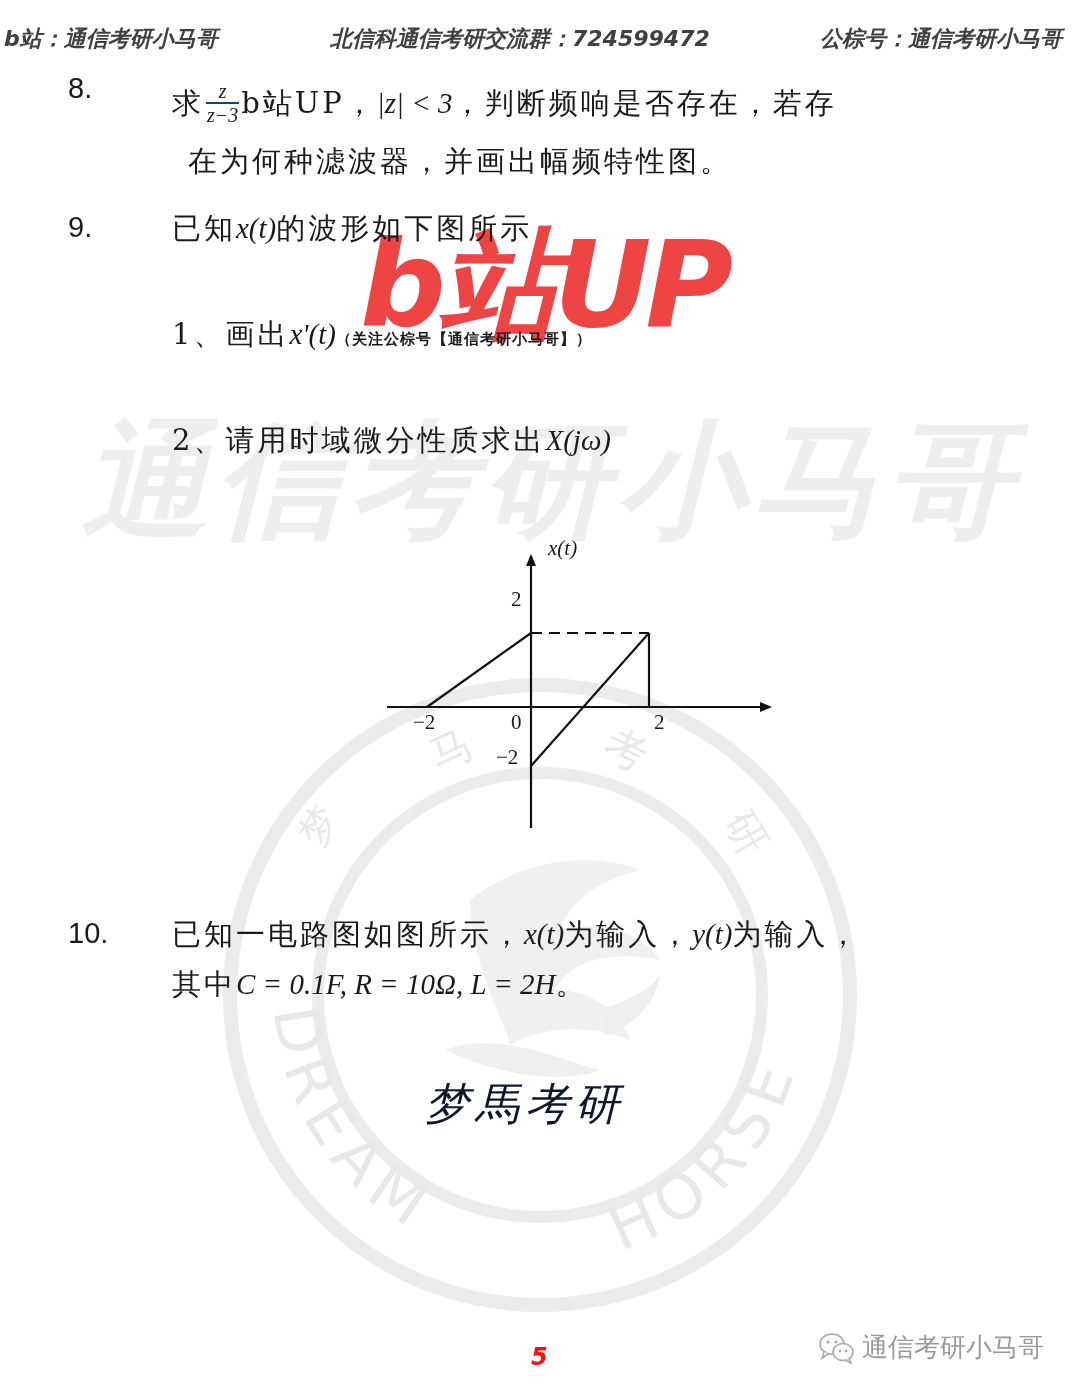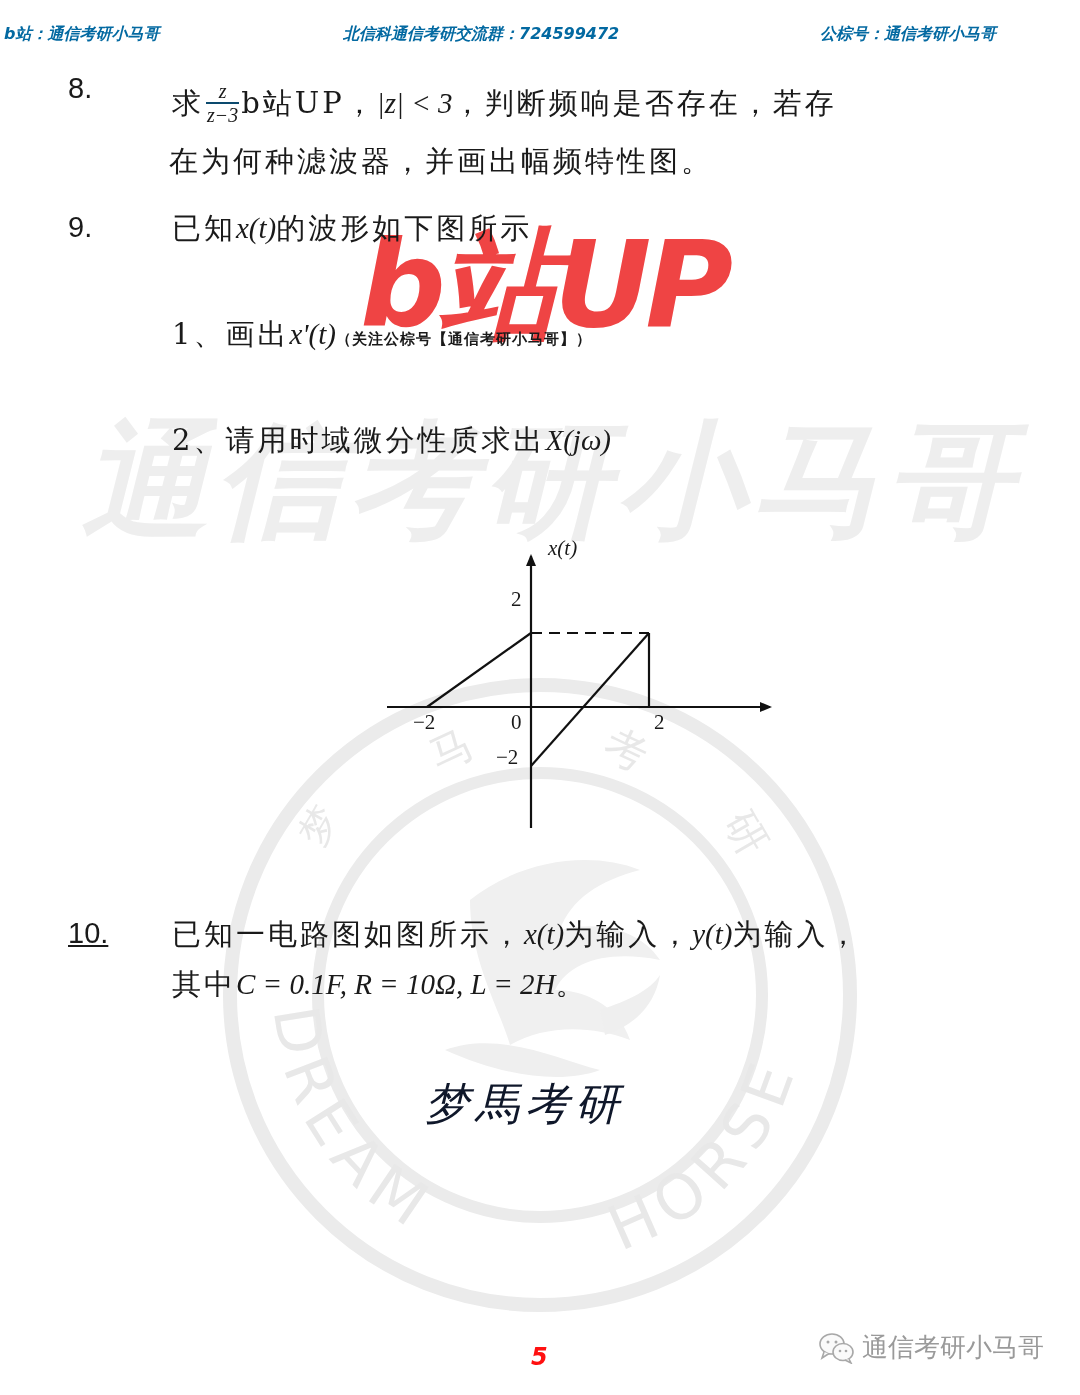--- a/index.html
+++ b/index.html
@@ -1,22 +1,22 @@
 <!DOCTYPE html>
 <html><head>
 <meta charset="utf-8">
 <style>
   html, body { margin: 0; padding: 0; background: #ffffff; }
   body { width: 1080px; height: 1395px; position: relative; overflow: hidden;
          font-family: "DejaVu Serif", "Liberation Serif", serif; color: #1a1a1a; }
   .abs { position: absolute; }
 
   
-  .hdr { position: absolute; top: 24px; height: 34px; font-size: 16px; font-weight: bold;
-         color: #0369a1; font-family: "DejaVu Sans", sans-serif; font-style: italic; white-space: nowrap; }
+  .hdr { position: absolute; top: 24px; height: 34px; font-size: 22px; font-weight: bold;
+         color: #404040; font-family: "DejaVu Sans", sans-serif; font-style: italic; white-space: nowrap; }
 
   
   .wm { position: absolute; pointer-events: none; }
   .wm-big { font-family: "DejaVu Sans", sans-serif; font-weight: bold; color: #ececec; }
 
   
   .qnum { position: absolute; font-family: "Liberation Sans", sans-serif; font-size: 29px; color: #1a1a1a; }
   .qtext { position: absolute; font-family: "DejaVu Serif", serif; font-size: 29px; color: #1a1a1a;
            white-space: nowrap; letter-spacing: 3px; }
   .mi { font-family: "Liberation Serif", serif; font-style: italic; letter-spacing: 0; }
@@ -65,28 +65,28 @@
   </defs>
   <text font-family="DejaVu Sans, sans-serif" font-size="62" fill="#e8e8e8" letter-spacing="10">
     <textPath href="#ringLeft">DREAM</textPath>
   </text>
   <text font-family="DejaVu Sans, sans-serif" font-size="62" fill="#e8e8e8" letter-spacing="10">
     <textPath href="#ringRight">HORSE</textPath>
   </text>
 </svg>
 
 <div class="hdr" style="left:4px;">b站：通信考研小马哥</div>
-<div class="hdr" style="left:343px;">北信科通信考研交流群：724599472</div>
+<div class="hdr" style="left:330px;">北信科通信考研交流群：724599472</div>
 <div class="hdr" style="left:820px;">公棕号：通信考研小马哥</div>
 
 <div class="qnum" style="left:68px; top:72px;">8.</div>
 <div class="qtext" style="left:172px; top:82px;">
   <span>求</span><span class="frac"><span class="num">z</span><span class="den">z−3</span></span><span>b站UP，</span><span class="mi">|z| &lt; 3</span><span>，判断频响是否存在，若存</span>
 </div>
-<div class="qtext" style="left:169px; top:142px;">在为何种滤波器，并画出幅频特性图。</div>
+<div class="qtext" style="left:188px; top:142px;">在为何种滤波器，并画出幅频特性图。</div>
 
 <div class="qnum" style="left:68px; top:211px;">9.</div>
 <div class="qtext" style="left:172px; top:209px;">
   <span>已知</span><span class="mi">x(t)</span><span>的波形如下图所示</span>
 </div>
 <div class="qtext" style="left:172px; top:315px;">
   <span>1、画出</span><span class="mi">x'(t)</span><span class="bold-small">（关注公棕号【通信考研小马哥】）</span>
 </div>
 <div class="qtext" style="left:172px; top:421px;">
   <span>2、请用时域微分性质求出</span><span class="mi">X(jω)</span>
@@ -107,21 +107,21 @@
   <line x1="531" y1="766" x2="649" y2="633" stroke="#111" stroke-width="2.2"></line>
   <line x1="649" y1="633" x2="649" y2="707" stroke="#111" stroke-width="2.2"></line>
 </svg>
 <div class="abs mi" style="left:548px; top:536px; font-size:21px;">x(t)</div>
 <div class="abs mr" style="left:511px; top:587px; font-size:21px;">2</div>
 <div class="abs mr" style="left:496px; top:745px; font-size:21px;">−2</div>
 <div class="abs mr" style="left:413px; top:710px; font-size:21px;">−2</div>
 <div class="abs mr" style="left:511px; top:710px; font-size:21px;">0</div>
 <div class="abs mr" style="left:654px; top:710px; font-size:21px;">2</div>
 
-<div class="qnum" style="left:68px; top:917px;text-decoration:underline;">10.</div>
+<div class="qnum" style="left:68px; top:917px;">10.</div>
 <div class="qtext" style="left:172px; top:915px;">
   <span>已知一电路图如图所示，</span><span class="mi">x(t)</span><span>为输入，</span><span class="mi">y(t)</span><span>为输入，</span>
 </div>
 <div class="qtext" style="left:172px; top:965px;">
   <span>其中</span><span class="mi">C = 0.1F, R = 10Ω, L = 2H</span><span>。</span>
 </div>
 
 <div class="pagenum">5</div>
 <div class="footer-brand">
   <svg width="38" height="32" viewBox="0 0 38 32">

